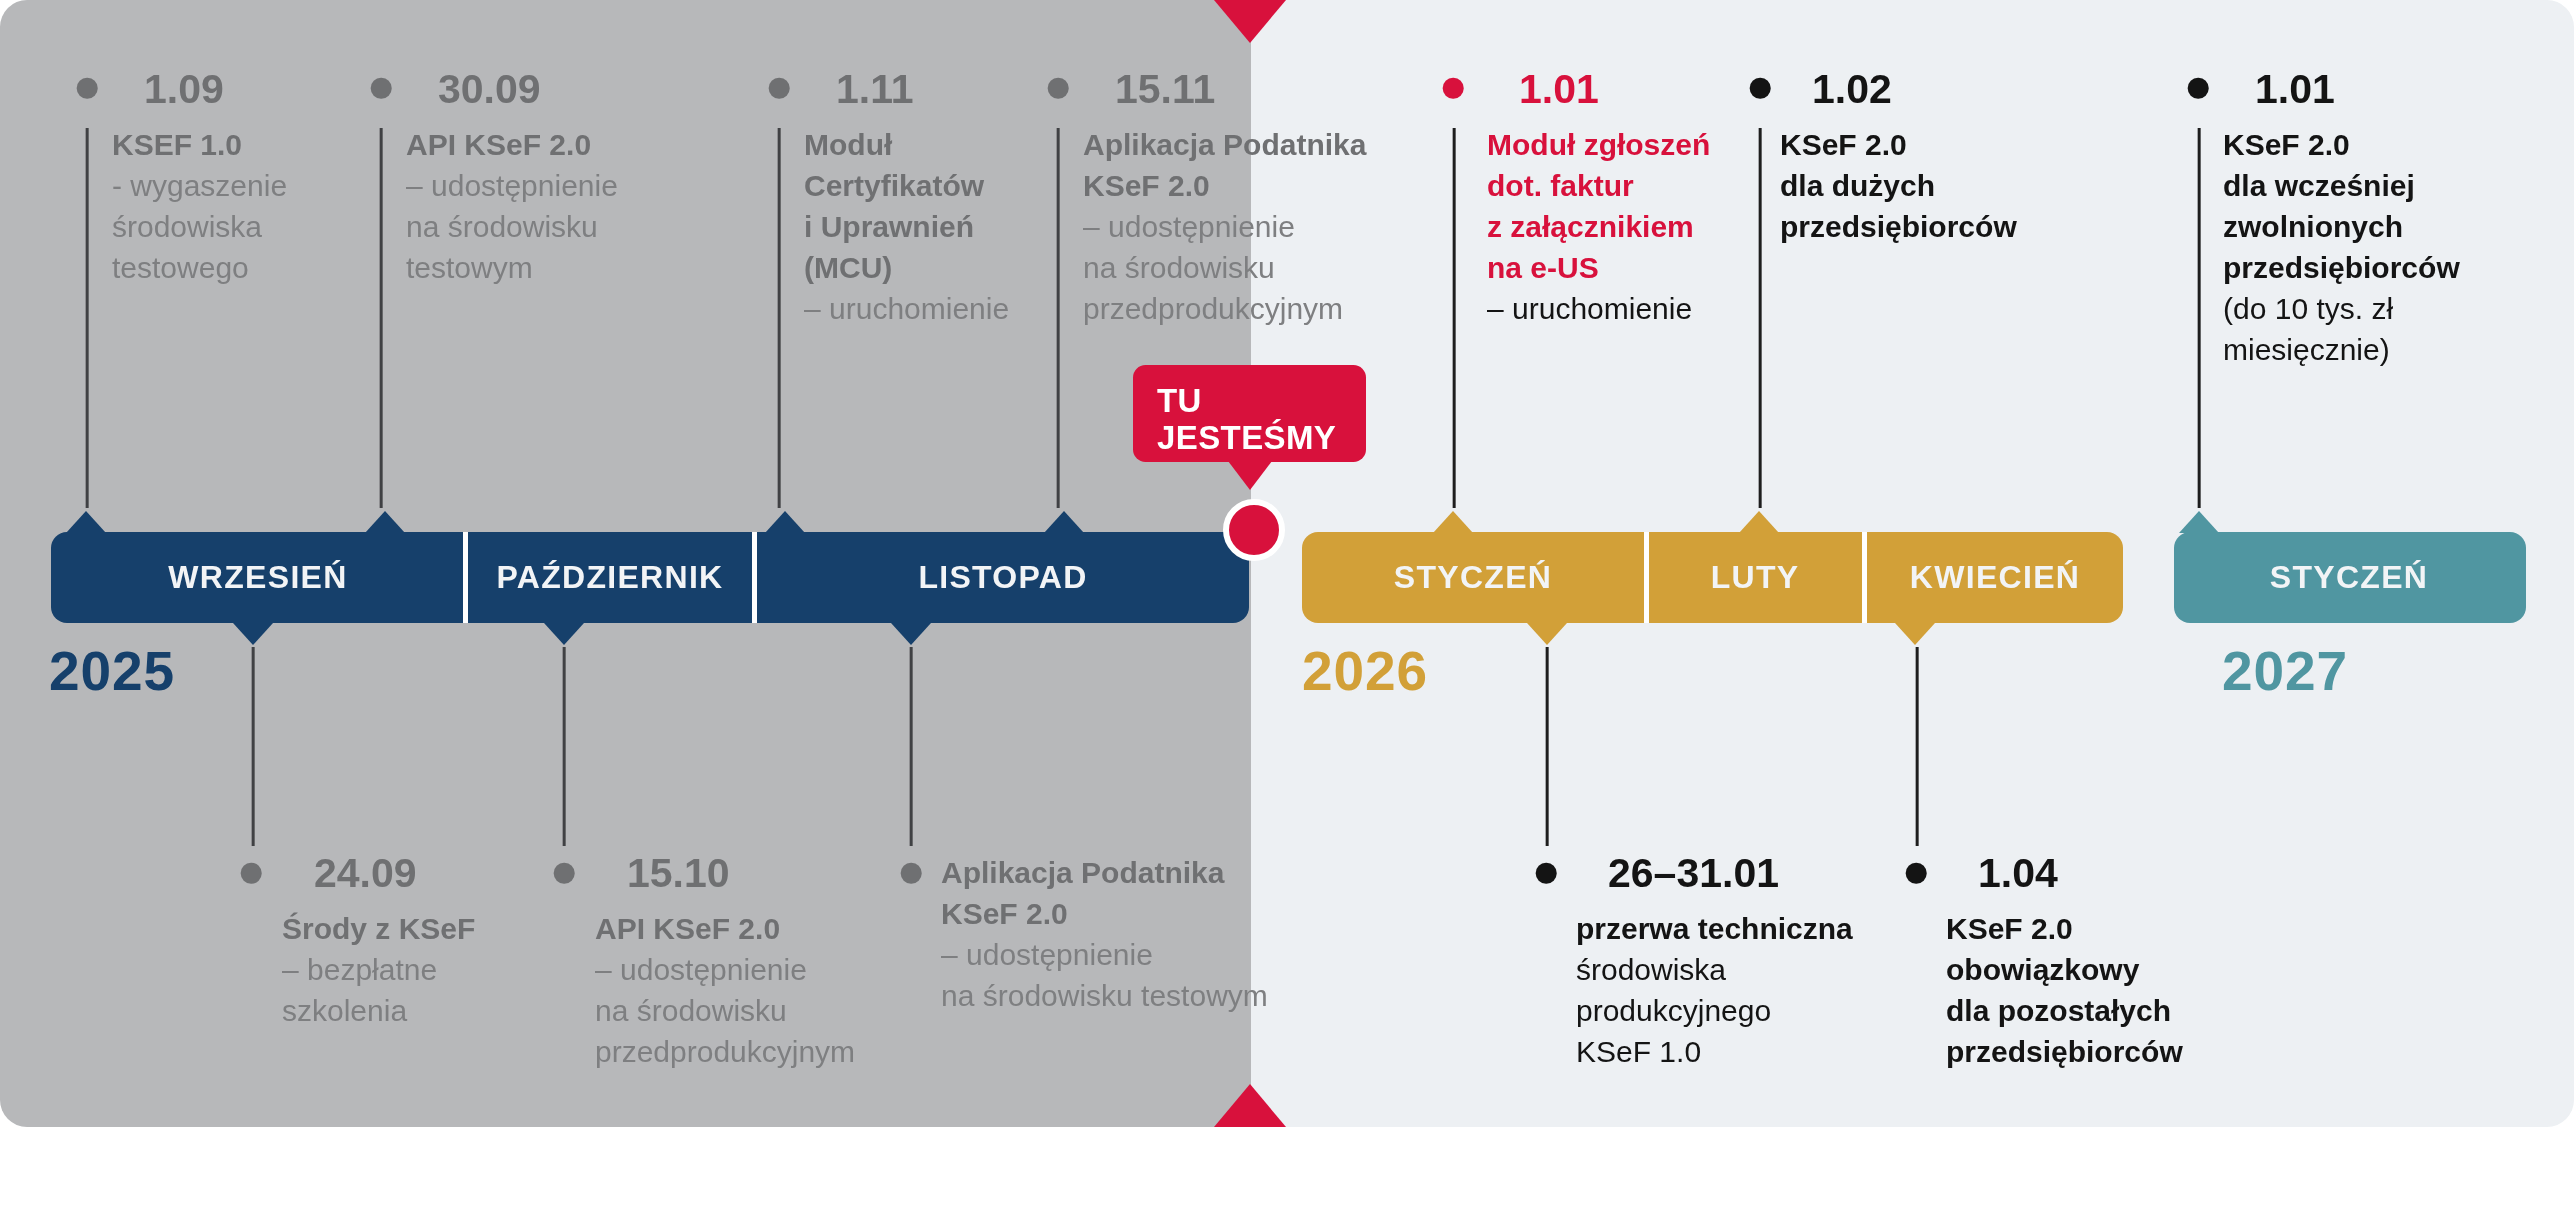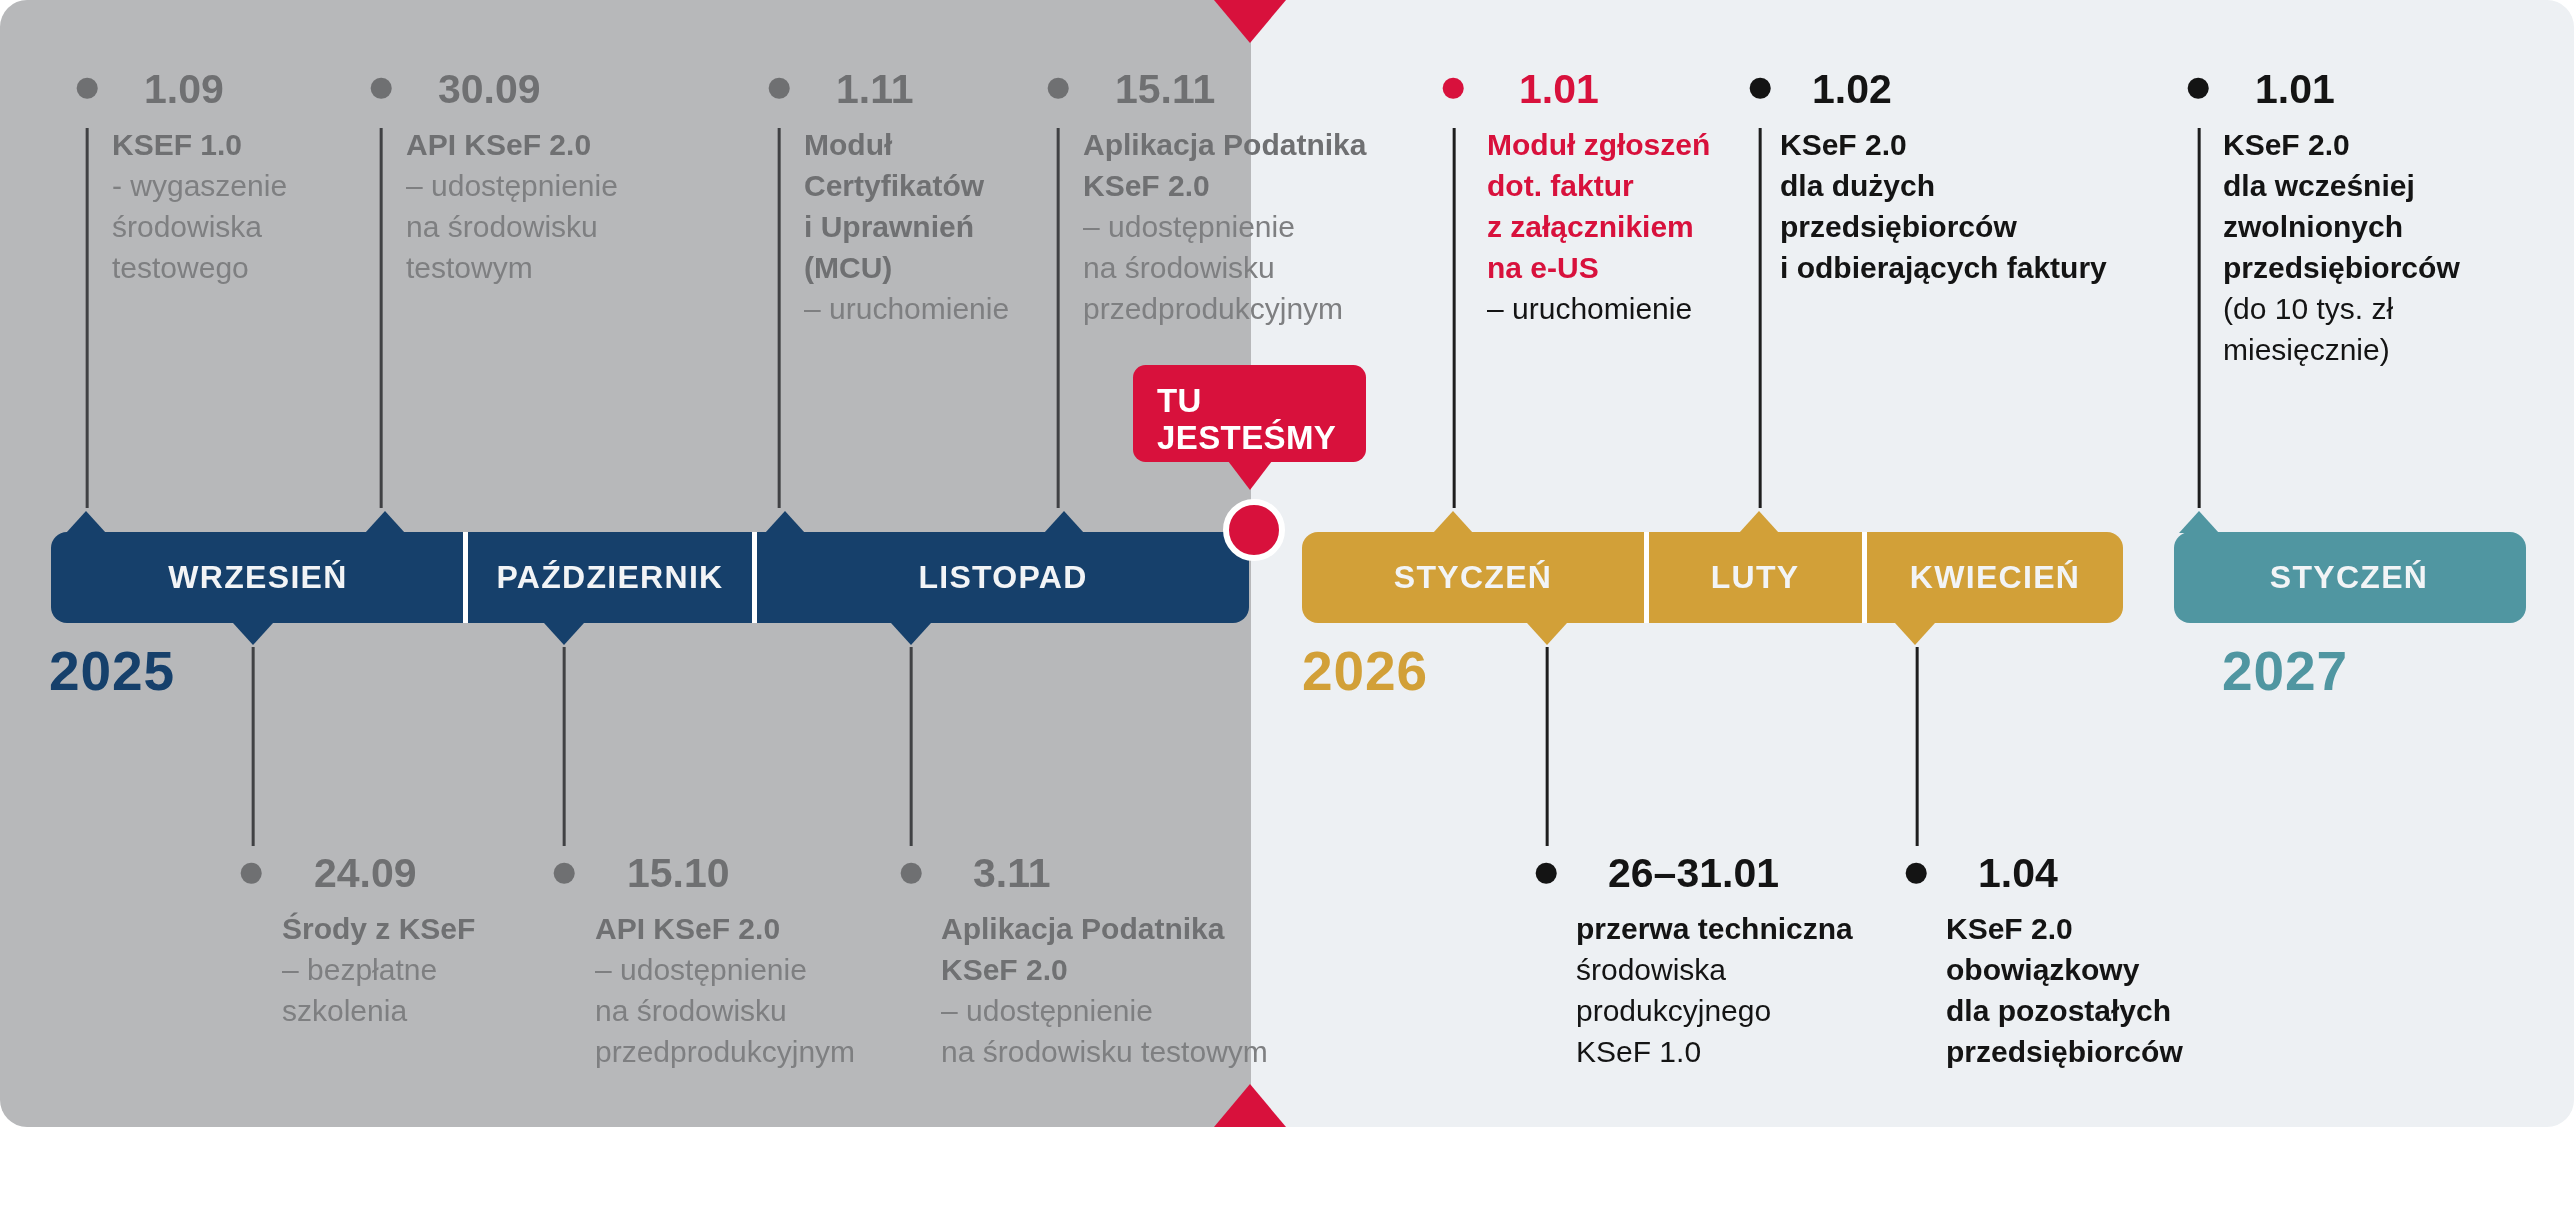--- a/index.html
+++ b/index.html
@@ -189,21 +189,20 @@
     <div class="ln bold c-red">z załącznikiem</div>
     <div class="ln bold c-red">na e-US</div>
     <div class="ln c-dk">– uruchomienie</div>
   </div>
 
   <div class="abs ms z2" style="left:1780px;top:68px">
     <div class="ms-date c-dk">1.02</div>
     <div class="ln bold c-dk">KSeF 2.0</div>
     <div class="ln bold c-dk">dla dużych</div>
     <div class="ln bold c-dk">przedsiębiorców</div>
-    <div class="ln bold c-dk">i odbierających faktury</div>
   </div>
 
   <div class="abs ms z2" style="left:2223px;top:68px">
     <div class="ms-date c-dk">1.01</div>
     <div class="ln bold c-dk">KSeF 2.0</div>
     <div class="ln bold c-dk">dla wcześniej</div>
     <div class="ln bold c-dk">zwolnionych</div>
     <div class="ln bold c-dk">przedsiębiorców</div>
     <div class="ln c-dk">(do 10 tys. zł</div>
     <div class="ln c-dk">miesięcznie)</div>
@@ -218,21 +217,20 @@
 
   <div class="abs ms z2" style="left:595px;top:852px">
     <div class="ms-date c-gs">15.10</div>
     <div class="ln bold c-gs">API KSeF 2.0</div>
     <div class="ln c-gl">– udostępnienie</div>
     <div class="ln c-gl">na środowisku</div>
     <div class="ln c-gl">przedprodukcyjnym</div>
   </div>
 
   <div class="abs ms z2" style="left:941px;top:852px">
-    <div class="ms-date c-gs">3.11</div>
     <div class="ln bold c-gs">Aplikacja Podatnika</div>
     <div class="ln bold c-gs">KSeF 2.0</div>
     <div class="ln c-gl">– udostępnienie</div>
     <div class="ln c-gl">na środowisku testowym</div>
   </div>
 
   <div class="abs ms z2" style="left:1576px;top:852px">
     <div class="ms-date c-dk">26–31.01</div>
     <div class="ln bold c-dk">przerwa techniczna</div>
     <div class="ln c-dk">środowiska</div>

